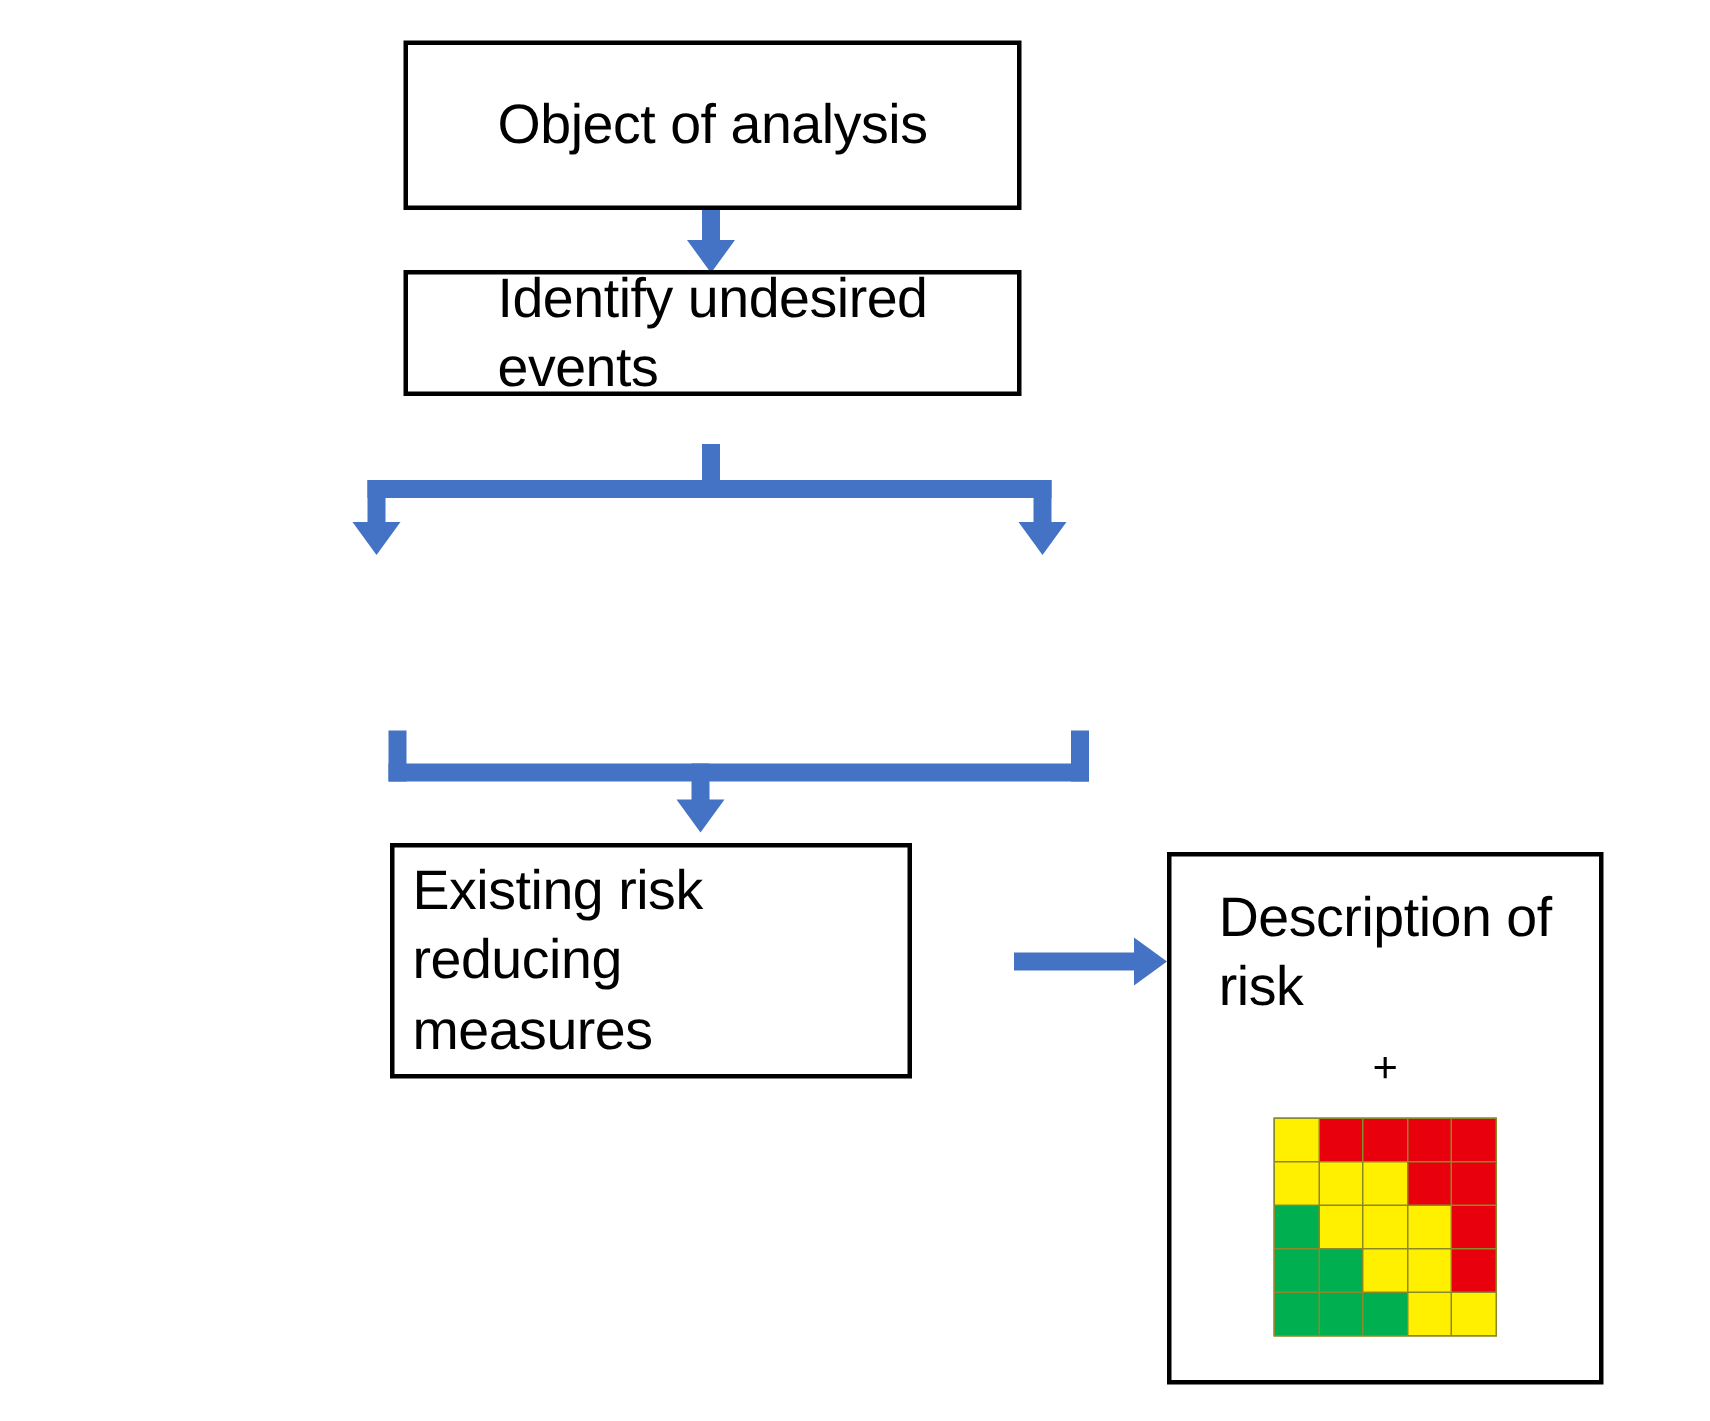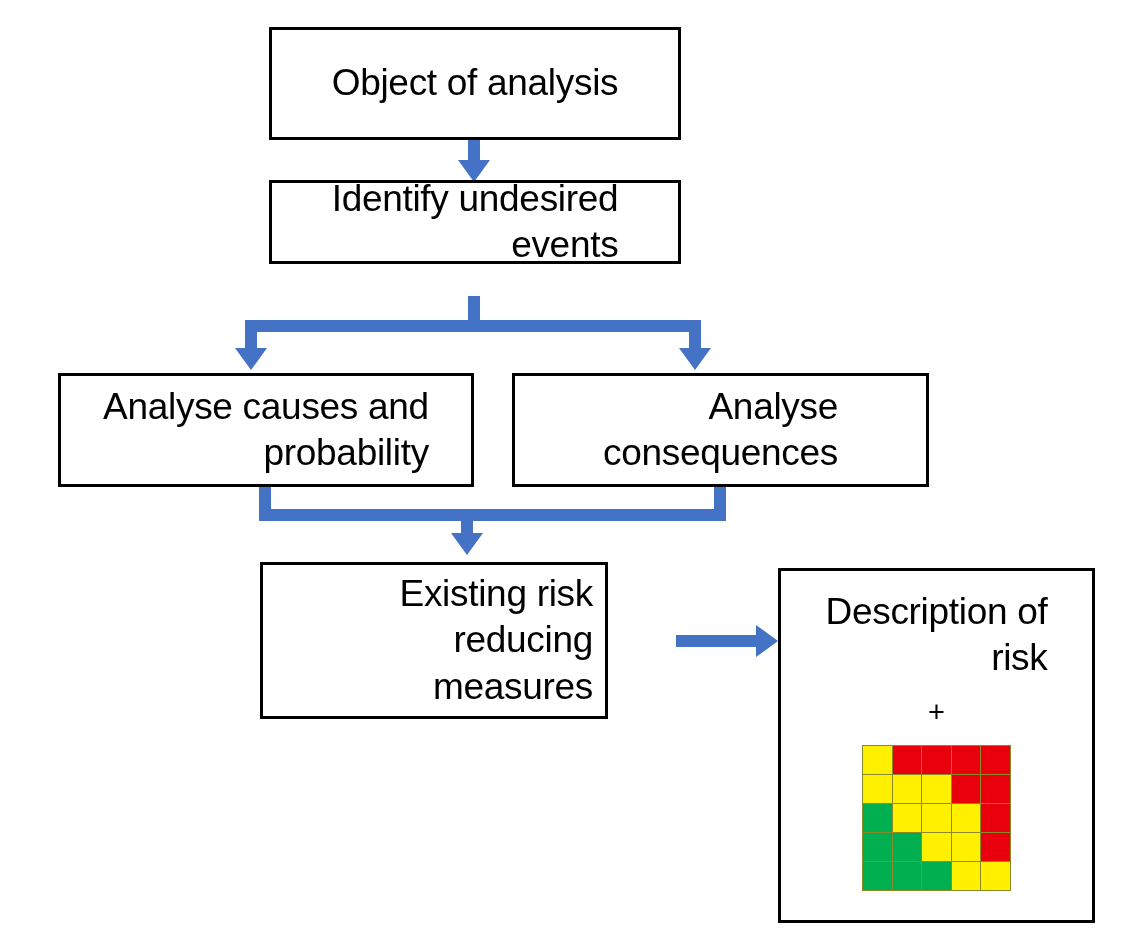--- a/index.html
+++ b/index.html
@@ -22,42 +22,42 @@
 
   
   .node {
     position: absolute;
     box-sizing: border-box;
     border: 3px solid #000000;
     background: #ffffff;
     display: flex;
     align-items: center;
     justify-content: center;
-    text-align: right;
+    text-align: left;
     z-index: 3;
   }
   .node-label {
     font-size: 37px;
     line-height: 1.25;
     letter-spacing: -0.3px;
     padding: 0 12px;
     white-space: pre-line;
   }
 
   #node-object        { left: 269px; top: 27px;  width: 412px; height: 113px; }
   #node-identify      { left: 269px; top: 180px; width: 412px; height: 84px; }
   #node-causes        { left: 58px;  top: 373px; width: 416px; height: 114px; }
   #node-consequences  { left: 512px; top: 373px; width: 417px; height: 114px; }
   #node-measures      { left: 260px; top: 562px; width: 348px; height: 157px; }
 
   
   #node-description {
     left: 778px;
     top: 568px;
-    width: 317px;
+    width: 291px;
     height: 355px;
     flex-direction: column;
     justify-content: flex-start;
     padding-top: 18px;
   }
   #node-description .node-label { font-size: 37px; }
   .plus-symbol {
     font-size: 29px;
     line-height: 1;
     margin-top: 16px;
@@ -131,29 +131,21 @@
 
   <div class="node" id="node-object">
     <div class="node-label">Object of analysis</div>
   </div>
 
   <div class="node" id="node-identify">
     <div class="node-label">Identify undesired
 events</div>
   </div>
 
-  <div class="node" id="node-causes">
-    <div class="node-label">Analyse causes and
-probability</div>
-  </div>
 
-  <div class="node" id="node-consequences">
-    <div class="node-label">Analyse
-consequences</div>
-  </div>
 
   <div class="node" id="node-measures">
     <div class="node-label">Existing risk reducing
 measures</div>
   </div>
 
   <div class="node" id="node-description">
     <div class="node-label">Description of
 risk</div>
     <div class="plus-symbol">+</div>

